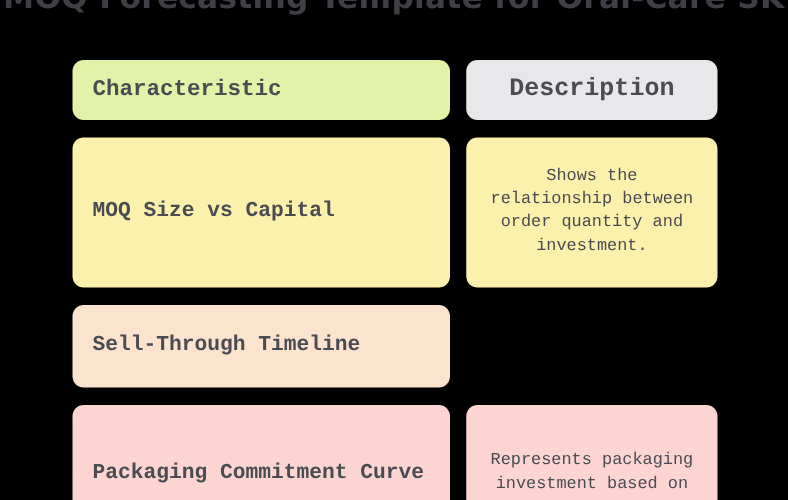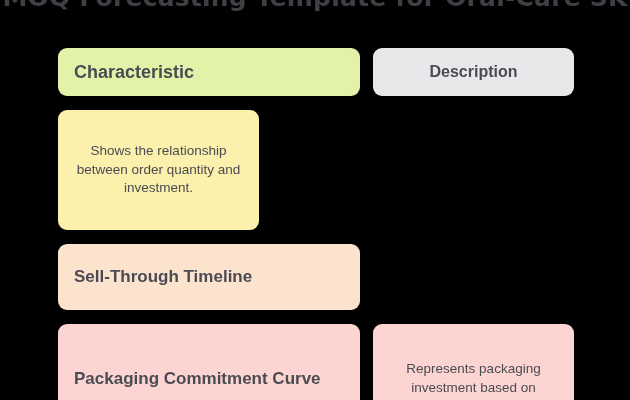--- a/index.html
+++ b/index.html
@@ -47,21 +47,21 @@
     margin-bottom: 14px;
   }
 
   .cell {
     border-radius: 9px;
     box-sizing: border-box;
     display: flex;
     align-items: center;
     padding: 10px 16px;
     color: #4b4b52;
-    font-family: Liberation Sans, sans-serif;
+    font-family: Liberation Mono, monospace;
   }
 
   .cell-characteristic {
     width: 302px;
     flex: 0 0 302px;
     justify-content: flex-start;
     text-align: left;
     font-weight: bold;
     font-size: 17px;
     line-height: 1.25;
@@ -80,21 +80,21 @@
   .row-header .cell {
     height: 48px;
   }
   .row-header .cell-characteristic {
     background: #e2f3a9;
     font-size: 18px;
   }
   .row-header .cell-description {
     background: #e8e8ea;
     font-weight: bold;
-    font-size: 16px;
+    font-size: 20px;
   }
 
   
   .row-1 .cell { height: 120px; background: #fbf0ac; }
   .row-2 .cell { height: 66px;  background: #fce3ce; }
   .row-3 .cell { height: 110px; background: #fcd5d2; }
 
   .row-1 { margin-top: 14px; }
 </style>
 </head>
@@ -103,20 +103,21 @@
 <div class="doc-title">MOQ Forecasting Template for Oral-Care SK</div>
 
 <div class="table-wrap">
 
   <div class="table-row row-header">
     <div class="cell cell-characteristic">Characteristic</div>
     <div class="cell cell-description">Description</div>
   </div>
 
   <div class="table-row row-1">
+    <div class="cell cell-characteristic">MOQ Size vs Capital</div>
     <div class="cell cell-description">Shows the relationship between order quantity and investment.</div>
   </div>
 
   <div class="table-row row-2">
     <div class="cell cell-characteristic">Sell-Through Timeline</div>
   </div>
 
   <div class="table-row row-3">
     <div class="cell cell-characteristic">Packaging Commitment Curve</div>
     <div class="cell cell-description">Represents packaging investment based on</div>

